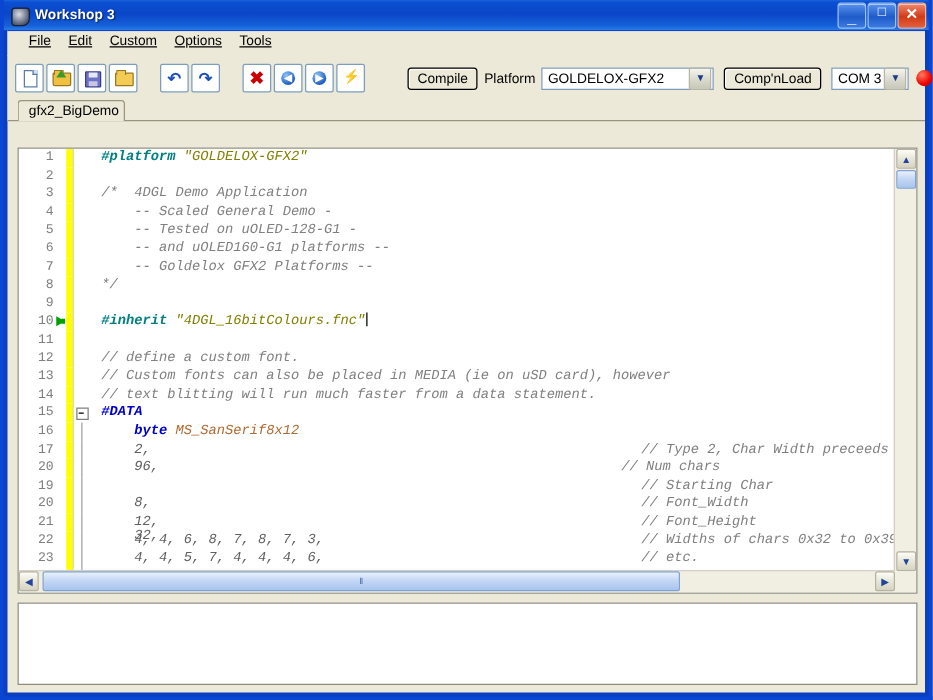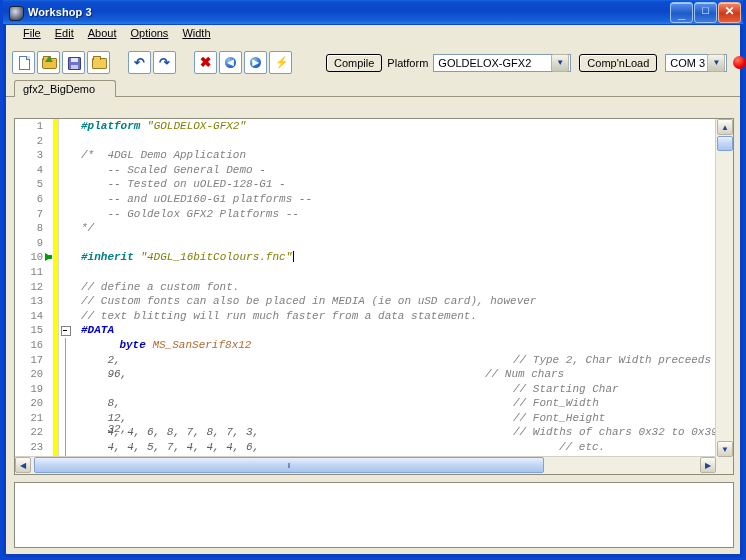--- a/index.html
+++ b/index.html
@@ -107,21 +107,21 @@
 
   
   #tabstrip{
     height:17px;background:#ece9d8;display:flex;align-items:flex-end;
     padding-left:8px;position:relative;
   }
   #tabstrip::after{
     content:"";position:absolute;left:0;right:0;bottom:0;height:1px;background:#9a957f;
   }
   .tab{
-    font-size:11px;color:#000;padding:2px 20px 2px 8px;
+    font-size:11px;color:#000;padding:2px 4px 2px 8px;
     background:#ece9d8;border:1px solid #9a957f;border-bottom:none;
     border-radius:3px 3px 0 0;position:relative;z-index:2;
     margin-bottom:0;cursor:default;white-space:nowrap;
   }
 
   
   #editor-panel{
     position:absolute;left:8px;top:93px;right:6px;height:357px;
     background:#fff;border:1px solid #8d8c7f;box-sizing:border-box;
     overflow:hidden;
@@ -300,23 +300,23 @@
     <div class="wbtn close">
         <span>✕</span>
       </div>
   </div>
 
   <div id="client">
 
     <div id="menubar">
       <div class="menu-item"><u>File</u></div>
       <div class="menu-item"><u>Edit</u></div>
-      <div class="menu-item"><u>About</u></div>
+      <div class="menu-item"><u>Custom</u></div>
       <div class="menu-item"><u>Options</u></div>
-      <div class="menu-item"><u>Width</u></div>
+      <div class="menu-item"><u>Tools</u></div>
     </div>
 
     <div id="toolbar">
 
       <div class="tbtn">
         <div class="ico">
             <div class="doc-page"></div>
           </div>
       </div>
       <div class="tbtn">
@@ -415,28 +415,28 @@
           <div class="code-row"><div class="gutter-num">6</div><div class="gutter-mark"></div><div class="gutter-bar"></div><div class="fold-col"></div><div class="code-text"><span class="col" style="left: 8px;"><span class="cmt">    -- and uOLED160-G1 platforms --</span></span></div></div>
           <div class="code-row"><div class="gutter-num">7</div><div class="gutter-mark"></div><div class="gutter-bar"></div><div class="fold-col"></div><div class="code-text"><span class="col" style="left: 8px;"><span class="cmt">    -- Goldelox GFX2 Platforms --</span></span></div></div>
           <div class="code-row"><div class="gutter-num">8</div><div class="gutter-mark"></div><div class="gutter-bar"></div><div class="fold-col"></div><div class="code-text"><span class="col" style="left: 8px;"><span class="cmt">*/</span></span></div></div>
           <div class="code-row"><div class="gutter-num">9</div><div class="gutter-mark"></div><div class="gutter-bar"></div><div class="fold-col"></div><div class="code-text"><span class="col" style="left: 8px;"></span></div></div>
           <div class="code-row"><div class="gutter-num">10</div><div class="gutter-mark"><div class="bookmark"></div></div><div class="gutter-bar"></div><div class="fold-col"></div><div class="code-text"><span class="col" style="left: 8px;"><span class="kw-pre">#inherit</span><span class="plain"> </span><span class="str">"4DGL_16bitColours.fnc"</span><span class="caret"></span></span></div></div>
           <div class="code-row"><div class="gutter-num">11</div><div class="gutter-mark"></div><div class="gutter-bar"></div><div class="fold-col"></div><div class="code-text"><span class="col" style="left: 8px;"></span></div></div>
           <div class="code-row"><div class="gutter-num">12</div><div class="gutter-mark"></div><div class="gutter-bar"></div><div class="fold-col"></div><div class="code-text"><span class="col" style="left: 8px;"><span class="cmt">// define a custom font.</span></span></div></div>
           <div class="code-row"><div class="gutter-num">13</div><div class="gutter-mark"></div><div class="gutter-bar"></div><div class="fold-col"></div><div class="code-text"><span class="col" style="left: 8px;"><span class="cmt">// Custom fonts can also be placed in MEDIA (ie on uSD card), however</span></span></div></div>
           <div class="code-row"><div class="gutter-num">14</div><div class="gutter-mark"></div><div class="gutter-bar"></div><div class="fold-col"></div><div class="code-text"><span class="col" style="left: 8px;"><span class="cmt">// text blitting will run much faster from a data statement.</span></span></div></div>
           <div class="code-row"><div class="gutter-num">15</div><div class="gutter-mark"></div><div class="gutter-bar"></div><div class="fold-col"><div class="fold-box"></div></div><div class="code-text"><span class="col" style="left: 8px;"><span class="kw-blue">#DATA</span></span></div></div>
-          <div class="code-row"><div class="gutter-num">16</div><div class="gutter-mark"></div><div class="gutter-bar"></div><div class="fold-col"><div class="fold-line"></div></div><div class="code-text"><span class="col" style="left: 20px;"><span class="plain">    </span><span class="kw-blue">byte</span><span class="plain"> </span><span class="ident">MS_SanSerif8x12</span></span></div></div>
+          <div class="code-row"><div class="gutter-num">16</div><div class="gutter-mark"></div><div class="gutter-bar"></div><div class="fold-col"><div class="fold-line"></div></div><div class="code-text"><span class="col" style="left: 8px;"><span class="plain">    </span><span class="kw-blue">byte</span><span class="plain"> </span><span class="ident">MS_SanSerif8x12</span></span></div></div>
           <div class="code-row"><div class="gutter-num">17</div><div class="gutter-mark"></div><div class="gutter-bar"></div><div class="fold-col"><div class="fold-line"></div></div><div class="code-text"><span class="col" style="left: 8px;"><span class="num">    2,</span></span><span class="col cmt" style="left: 440px;">// Type 2, Char Width preceeds ch</span></div></div>
-          <div class="code-row"><div class="gutter-num">20</div><div class="gutter-mark"></div><div class="gutter-bar"></div><div class="fold-col"><div class="fold-line"></div></div><div class="code-text"><span class="col" style="left: 8px;"><span class="num">    96,</span></span><span class="col cmt" style="left: 412px;">// Num chars</span></div></div>
+          <div class="code-row"><div class="gutter-num">20</div><div class="gutter-mark"></div><div class="gutter-bar"></div><div class="fold-col"><div class="fold-line"></div></div><div class="code-text"><span class="col" style="left: 8px;"><span class="num">    96,</span></span><span class="col cmt" style="left: 424px;">// Num chars</span></div></div>
           <div class="code-row"><div class="gutter-num">19</div><div class="gutter-mark"></div><div class="gutter-bar"></div><div class="fold-col"><div class="fold-line"></div></div><div class="code-text"><span class="col" style="left: 8px; margin-top: 40px;"><span class="num">    32,</span></span><span class="col cmt" style="left: 440px;">// Starting Char</span></div></div>
           <div class="code-row"><div class="gutter-num">20</div><div class="gutter-mark"></div><div class="gutter-bar"></div><div class="fold-col"><div class="fold-line"></div></div><div class="code-text"><span class="col" style="left: 8px;"><span class="num">    8,</span></span><span class="col cmt" style="left: 440px;">// Font_Width</span></div></div>
           <div class="code-row"><div class="gutter-num">21</div><div class="gutter-mark"></div><div class="gutter-bar"></div><div class="fold-col"><div class="fold-line"></div></div><div class="code-text"><span class="col" style="left: 8px;"><span class="num">    12,</span></span><span class="col cmt" style="left: 440px;">// Font_Height</span></div></div>
           <div class="code-row"><div class="gutter-num">22</div><div class="gutter-mark"></div><div class="gutter-bar"></div><div class="fold-col"><div class="fold-line"></div></div><div class="code-text"><span class="col" style="left: 8px;"><span class="num">    4, 4, 6, 8, 7, 8, 7, 3,</span></span><span class="col cmt" style="left: 440px;">// Widths of chars 0x32 to 0x39</span></div></div>
-          <div class="code-row"><div class="gutter-num">23</div><div class="gutter-mark"></div><div class="gutter-bar"></div><div class="fold-col"><div class="fold-line"></div></div><div class="code-text"><span class="col" style="left: 8px;"><span class="num">    4, 4, 5, 7, 4, 4, 4, 6,</span></span><span class="col cmt" style="left: 440px; margin-left: 46px;">// etc.</span></div></div>
+          <div class="code-row"><div class="gutter-num">23</div><div class="gutter-mark"></div><div class="gutter-bar"></div><div class="fold-col"><div class="fold-line"></div></div><div class="code-text"><span class="col" style="left: 8px;"><span class="num">    4, 4, 5, 7, 4, 4, 4, 6,</span></span><span class="col cmt" style="left: 440px;">// etc.</span></div></div>
           <div class="code-row"><div class="gutter-num">24</div><div class="gutter-mark"></div><div class="gutter-bar"></div><div class="fold-col"><div class="fold-line"></div></div><div class="code-text"><span class="col" style="left: 8px;"><span class="num">    7, 7, 7, 7, 7, 7, 7, 7,</span></span></div></div>
         </div>
 
       <div class="sb-v">
         <div class="sb-arrow" style="top:0;right:0;">▲</div>
         <div class="sb-thumb" style="top:17px;right:0;width:16px;height:15px;"></div>
         <div class="sb-arrow" style="bottom:0;right:0;">▼</div>
       </div>
 
       <div class="sb-h">

